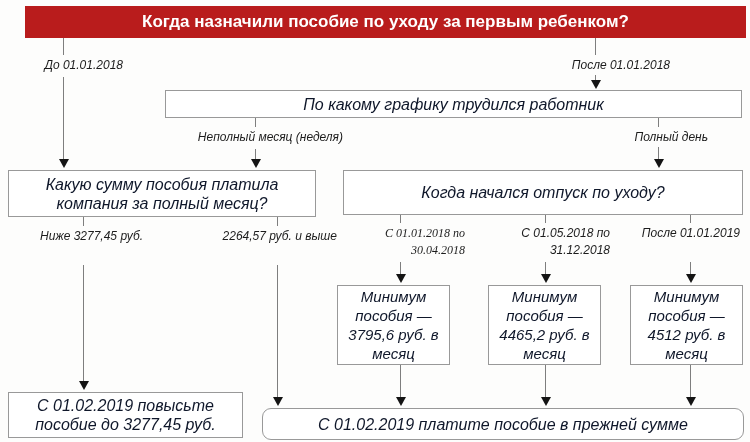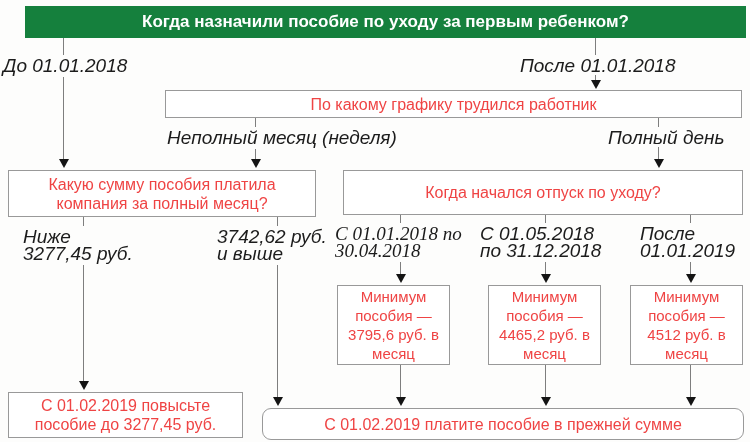--- a/index.html
+++ b/index.html
@@ -9,45 +9,46 @@
   }
   .stage{
     position:relative;
     width:750px;height:442px;
     background:#fdfdfc;
     overflow:hidden;
     color:#1c1c1c;
   }
   .hdr{
     position:absolute;
-    background:#15803d;
+    background:#b91c1c;
     color:#ffffff;
     font-weight:bold;
     font-size:17px;
     display:flex;align-items:center;justify-content:center;
     text-align:center;
   }
   .box{
     position:absolute;
     background:#ffffff;
     border:1px solid #999999;
     display:flex;align-items:center;justify-content:center;
     text-align:center;
-    color:#ef4444;
+    color:#0f172a;
     box-sizing:border-box;
     line-height:19px;
     font-size:16px;
+    font-style:italic;
   }
   .box.small{font-size:15px;line-height:19px;}
   .lbl{
     position:absolute;
     font-style:italic;
-    font-size:19px;
+    font-size:12px;
     line-height:17px;
-    text-align:left;
+    text-align:right;
     color:#1c1c1c;
   }
   .nowrap{white-space:nowrap;}
   .vl{
     position:absolute;
     width:1px;
     background:#7e7e7e;
   }
   .ah{
     position:absolute;
@@ -89,21 +90,21 @@
   <div class="box" style="left:8px;top:170px;width:308px;height:47px;padding:0 8px;">Какую сумму пособия платила компания за полный месяц?</div>
 
   <div class="box" style="left:343px;top:170px;width:400px;height:45px;">Когда начался отпуск по уходу?</div>
 
   <div class="vl" style="left:83px;top:217px;height:9px;"></div>
   <div class="lbl" style="left:23px;top:228px;width:120px;">Ниже 3277,45 руб.</div>
   <div class="vl" style="left:83px;top:265px;height:117px;"></div>
   <div class="ah" style="left:79px;top:381px;"></div>
 
   <div class="vl" style="left:277px;top:217px;height:9px;"></div>
-  <div class="lbl" style="left:217px;top:228px;width:120px;">3742,62 руб. и выше</div>
+  <div class="lbl" style="left:217px;top:228px;width:120px;">2264,57 руб. и выше</div>
   <div class="vl" style="left:277px;top:265px;height:133px;"></div>
   <div class="ah" style="left:273px;top:397px;"></div>
 
   <div class="vl" style="left:400px;top:215px;height:8px;"></div>
   <div class="lbl" style="left:335px;top:225px;width:130px;font-family:Liberation Serif, serif;">С 01.01.2018 по 30.04.2018</div>
   <div class="vl" style="left:400px;top:262px;height:13px;"></div>
   <div class="ah" style="left:396px;top:274px;"></div>
 
   <div class="vl" style="left:545px;top:215px;height:8px;"></div>
   <div class="lbl" style="left:480px;top:225px;width:130px;">С 01.05.2018 по 31.12.2018</div>

